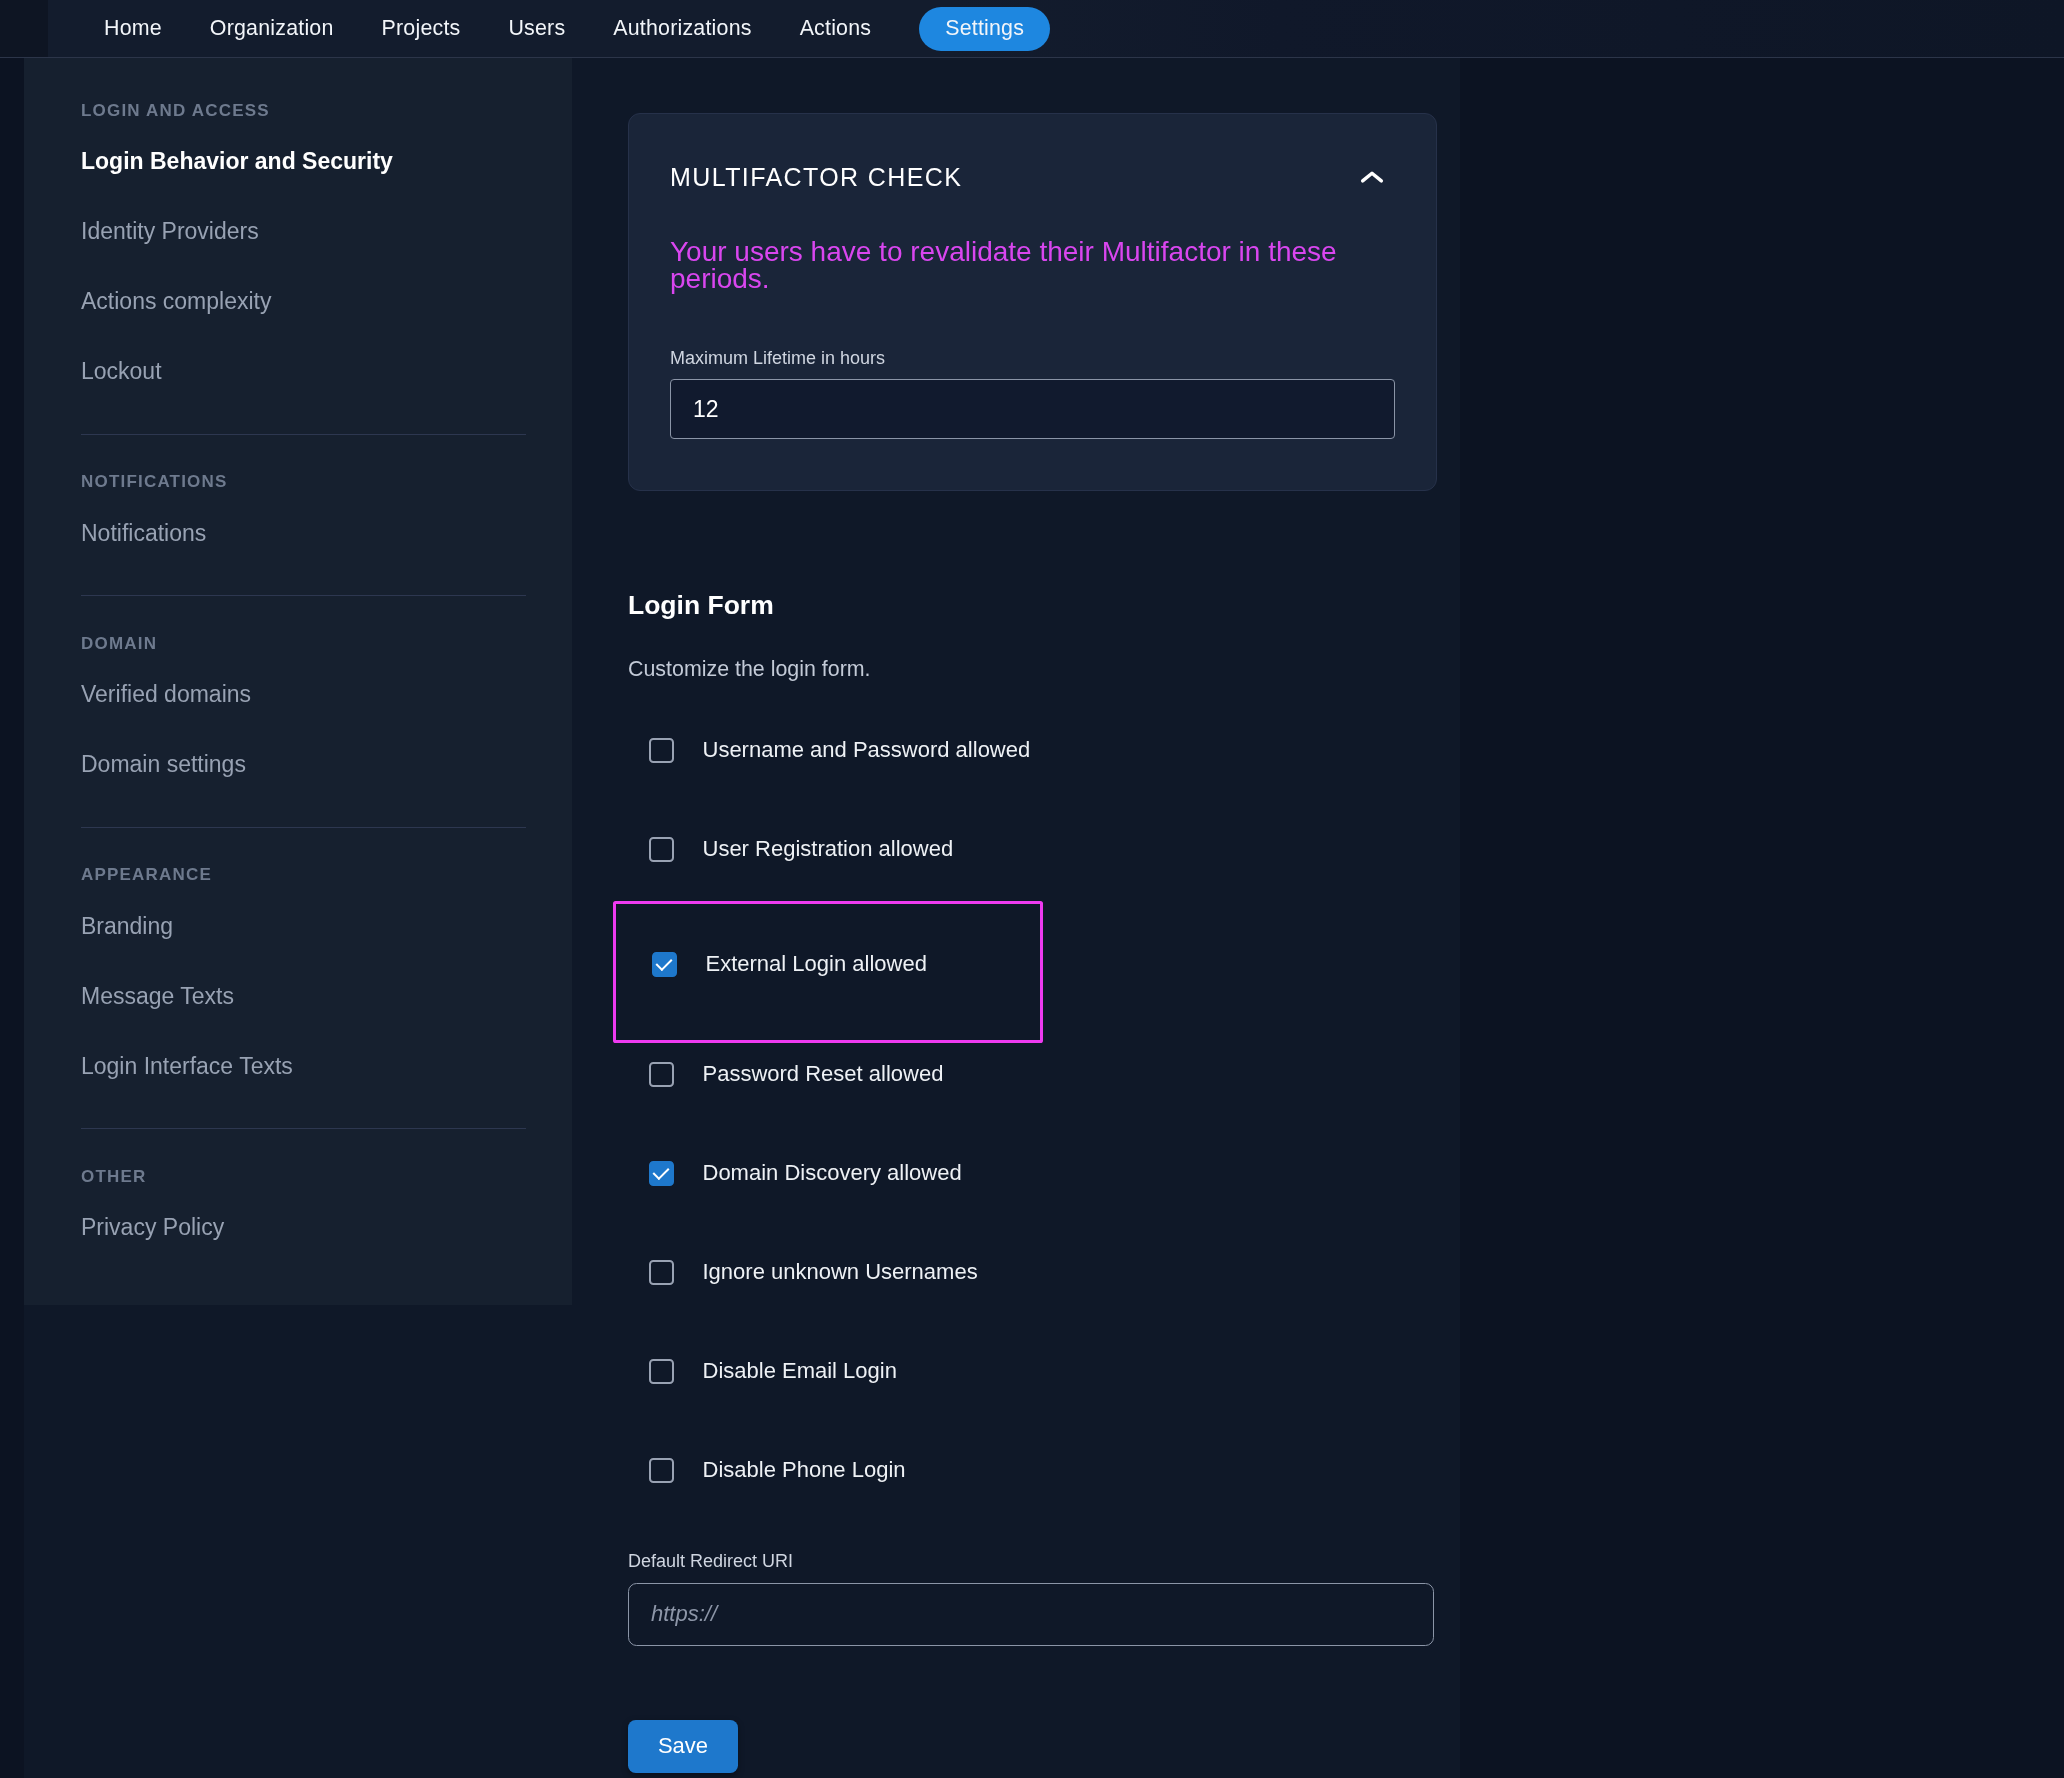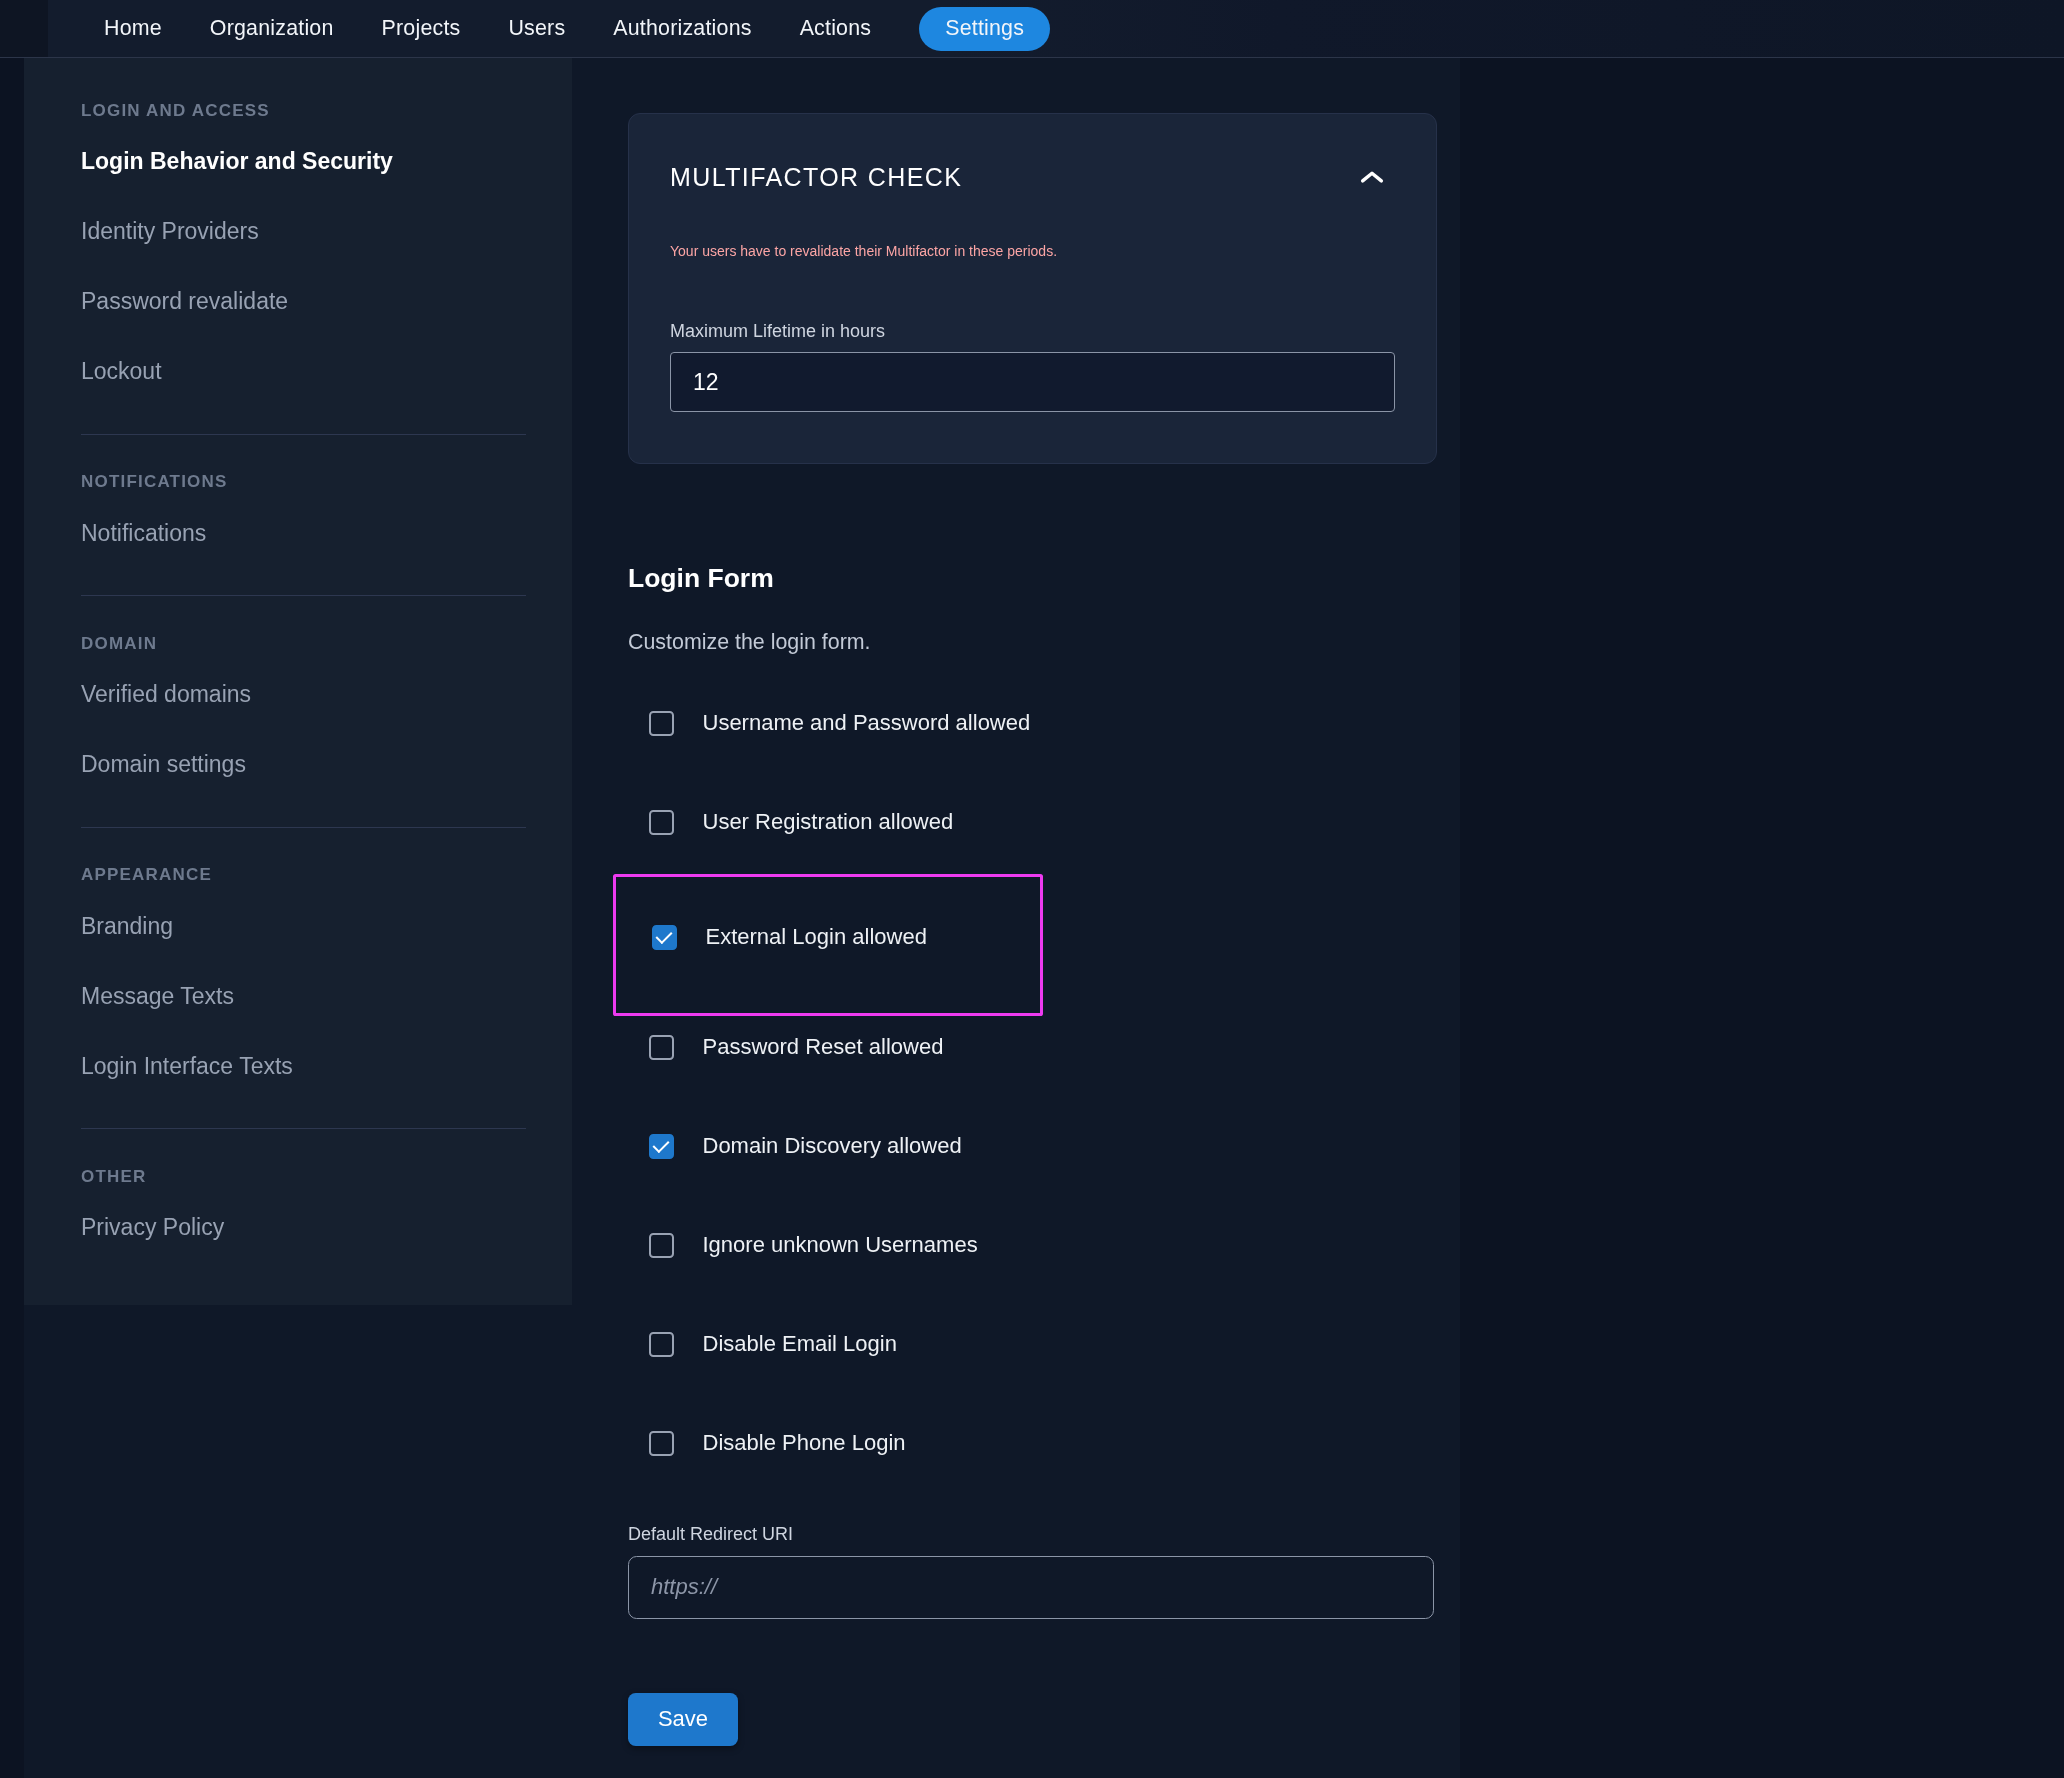--- a/index.html
+++ b/index.html
@@ -78,21 +78,21 @@
   .card-head { display: flex; align-items: center; justify-content: space-between; }
   .card-title {
     margin: 0; font-size: 25px; font-weight: 500; letter-spacing: 1.4px;
     color: #ffffff; line-height: 31px; text-transform: uppercase;
   }
   .chevron-btn {
     background: none; border: none; padding: 3.4px; margin-right: 6.8px; cursor: pointer;
     display: flex; align-items: center;
   }
   .card-desc {
-    margin: 45px 0 0 0; font-size: 14px; color: #fca5a5; line-height: 27px;
+    margin: 45px 0 0 0; font-size: 28px; color: #d946ef; line-height: 27px;
   }
   .field-label {
     display: block; margin-top: 55px; font-size: 18px; color: #cfd5e0; line-height: 22px;
   }
   .text-input {
     box-sizing: border-box; display: block;
     margin-top: 10.3px; width: 100%; height: 60px;
     background: #111a2e;
     border: 1.7px solid #8b95a7; border-radius: 4px;
     color: #ffffff; font-size: 23px; padding: 0 22px;
@@ -175,21 +175,21 @@
       <a class="nav-item" data-active="true">Settings</a>
     </nav>
   </header>
 
   <div class="surface"></div>
 
   <aside class="sidebar">
     <div class="side-header">LOGIN AND ACCESS</div>
     <div class="side-item" data-active="true">Login Behavior and Security</div>
     <div class="side-item" data-active="false">Identity Providers</div>
-    <div class="side-item" data-active="false">Password revalidate</div>
+    <div class="side-item" data-active="false">Actions complexity</div>
     <div class="side-item" data-active="false">Lockout</div>
     <hr class="side-divider">
 
     <div class="side-header">NOTIFICATIONS</div>
     <div class="side-item" data-active="false">Notifications</div>
     <hr class="side-divider">
 
     <div class="side-header">DOMAIN</div>
     <div class="side-item" data-active="false">Verified domains</div>
     <div class="side-item" data-active="false">Domain settings</div>

